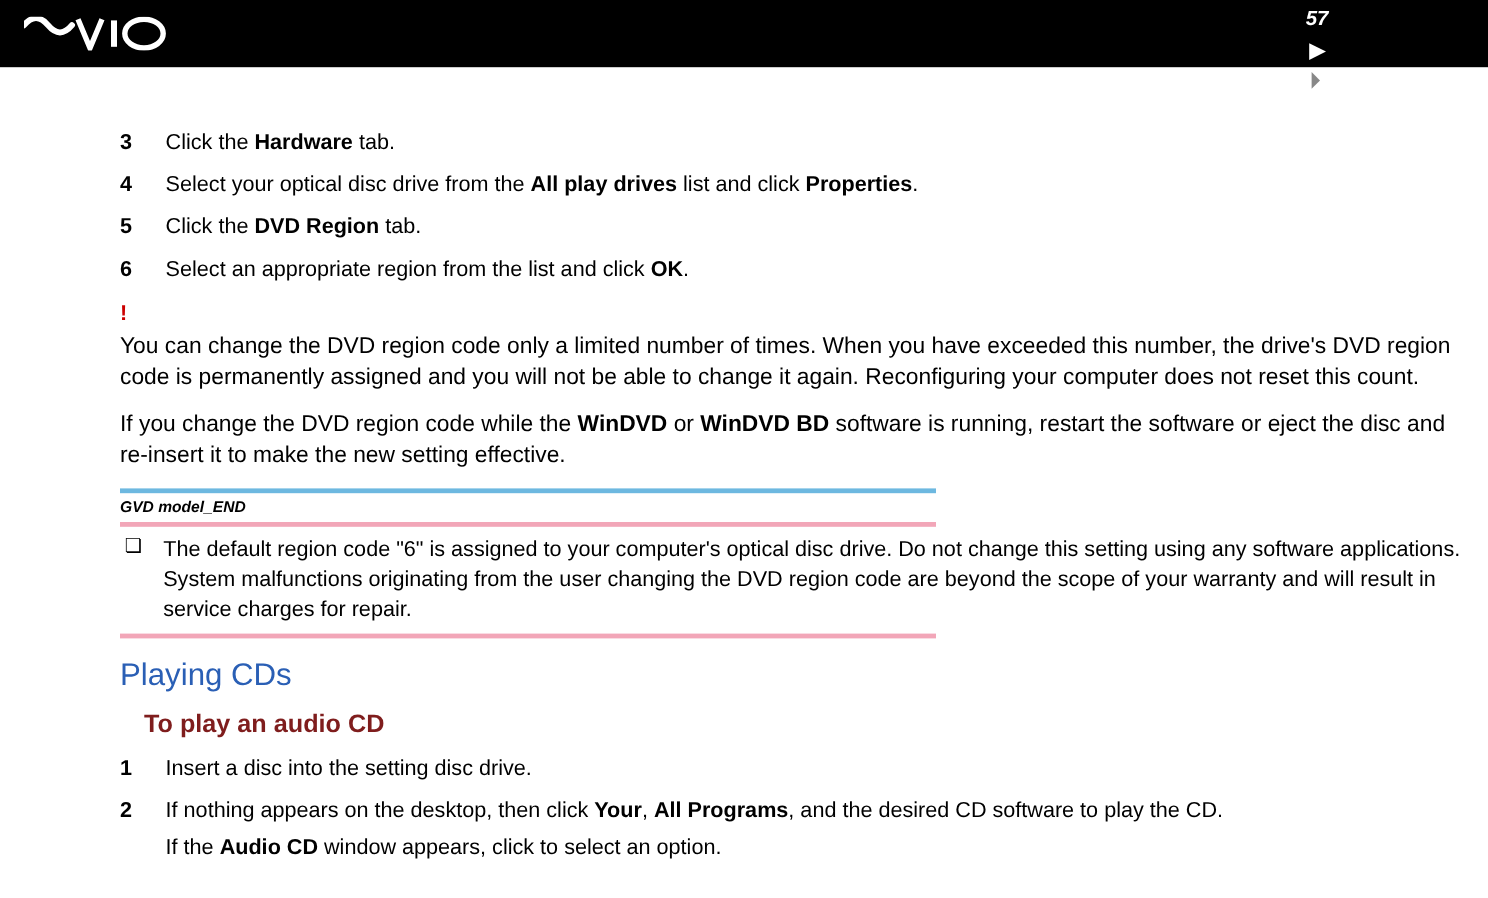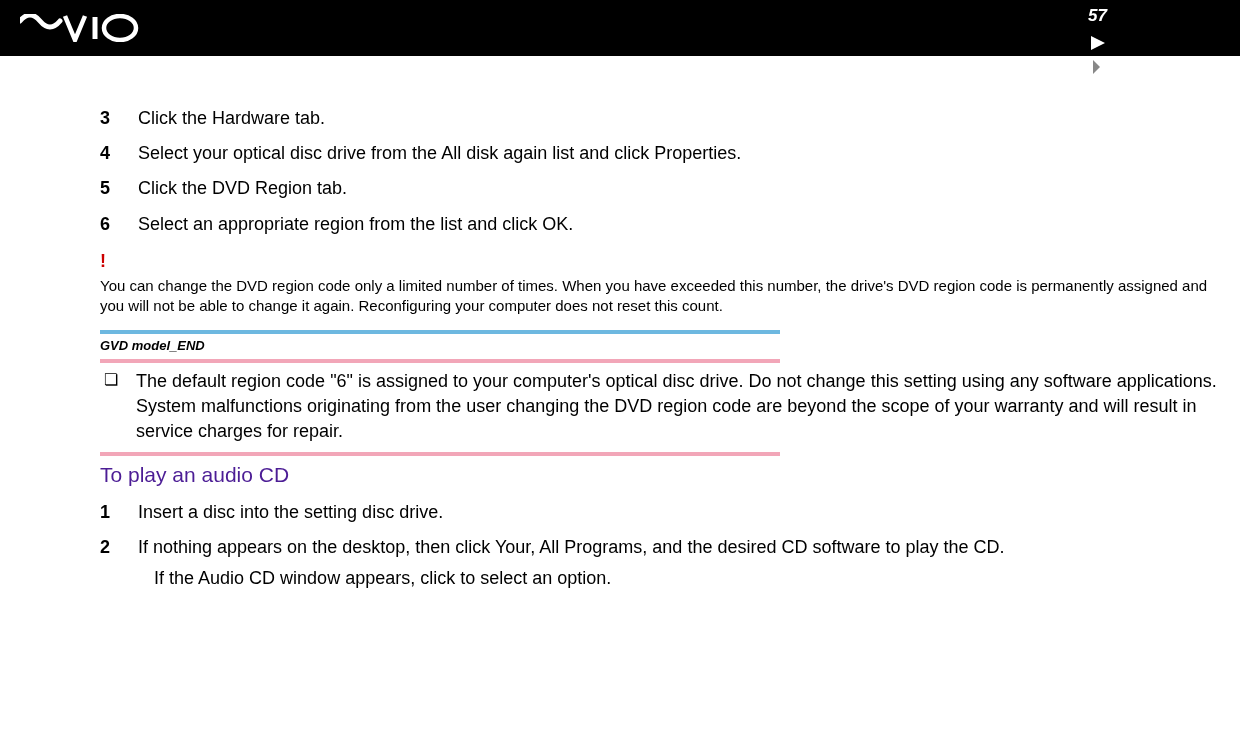--- a/index.html
+++ b/index.html
@@ -91,21 +91,21 @@
   }
   .caution-mark {
     color: #c00;
     font-weight: bold;
     font-size: 18px;
     margin-bottom: 2px;
   }
   .caution-text {
     font-family: "Arial Narrow", Arial, sans-serif;
     font-stretch: condensed;
-    font-size: 15px;
+    font-size: 19px;
     line-height: 1.35;
   }
   .caution-text + .caution-text { margin-top: 14px; }
 
   .divider {
     height: 4px;
     width: 680px;
     margin: 4px 0;
   }
   .divider.blue { background: #6db8e0; }
@@ -132,31 +132,32 @@
   }
   .bullet-text { flex: 1; font-size: 18px; }
 
   .section-heading {
     color: #2a5fb5;
     font-size: 26px;
     font-weight: normal;
     margin: 12px 0 8px 0;
   }
   .subheading {
-    color: #4c1d95;
+    color: #7f1d1d;
     font-size: 21px;
-    font-weight: normal;
+    font-weight: bold;
     margin-bottom: 10px;
+    margin-left: 20px;
   }
   .step-sub {
     margin-left: 38px;
     margin-top: 4px;
     font-size: 18px;
   }
-  b, .bold { font-weight: normal; }
+  b, .bold { font-weight: bold; }
 </style>
 </head>
 <body>
 
 <div class="header">
   <div class="vaio-logo">
     <svg width="130" height="28" viewBox="0 0 260 56">
       <path d="M 0 14 Q 20 -10 40 14 Q 60 38 80 14" stroke="#fff" stroke-width="10" fill="none" stroke-linecap="round"></path>
       <path d="M 90 4 L 110 52 L 130 4" stroke="#fff" stroke-width="9" fill="none" stroke-linejoin="miter" stroke-linecap="butt"></path>
       <rect x="145" y="6" width="10" height="44" fill="#fff"></rect>
@@ -177,54 +178,56 @@
 
 <div class="content">
 
   <div class="step-list" id="steps-a">
       <div class="step-row">
         <div class="step-num">3</div>
         <div class="step-text">Click the <b>Hardware</b> tab.</div>
       </div>
       <div class="step-row">
         <div class="step-num">4</div>
-        <div class="step-text">Select your optical disc drive from the <b>All disk again</b> list and click <b>Properties</b>.</div>
+        <div class="step-text">Select your optical disc drive from the <b>All play drives</b> list and click <b>Properties</b>.</div>
       </div>
       <div class="step-row">
         <div class="step-num">5</div>
         <div class="step-text">Click the <b>DVD Region</b> tab.</div>
       </div>
       <div class="step-row">
         <div class="step-num">6</div>
         <div class="step-text">Select an appropriate region from the list and click <b>OK</b>.</div>
       </div>
     </div>
 
   <div class="caution">
     <div class="caution-mark">!</div>
     <div class="caution-text">You can change the DVD region code only a limited number of times. When you have exceeded this number, the drive's DVD region code is permanently assigned and you will not be able to change it again. Reconfiguring your computer does not reset this count.</div>
+    <div class="caution-text" id="caution-p2">If you change the DVD region code while the <b>WinDVD</b> or <b>WinDVD BD</b> software is running, restart the software or eject the disc and re-insert it to make the new setting effective.</div>
   </div>
 
   <div class="divider blue"></div>
   <div class="model-label">GVD model_END</div>
   <div class="divider pink"></div>
 
   <div class="bullet-block">
     <div class="bullet-sym">❏</div>
     <div class="bullet-text">The default region code "6" is assigned to your computer's optical disc drive. Do not change this setting using any software applications. System malfunctions originating from the user changing the DVD region code are beyond the scope of your warranty and will result in service charges for repair.</div>
   </div>
 
   <div class="divider pink"></div>
 
+  <div class="section-heading">Playing CDs</div>
   <div class="subheading">To play an audio CD</div>
 
   <div class="step-list" id="steps-b">
       <div class="step-row">
         <div class="step-num">1</div>
         <div class="step-text">Insert a disc into the setting disc drive.</div>
       </div>
       <div class="step-row">
         <div class="step-num">2</div>
-        <div class="step-text">If nothing appears on the desktop, then click <b>Your</b>, <b>All Programs</b>, and the desired CD software to play the CD.<div class="step-sub" style="margin-left: 16px; margin-top: 6px;">If the <b>Audio CD</b> window appears, click to select an option.</div></div>
+        <div class="step-text">If nothing appears on the desktop, then click <b>Your</b>, <b>All Programs</b>, and the desired CD software to play the CD.<div class="step-sub" style="margin-left: 0px; margin-top: 6px;">If the <b>Audio CD</b> window appears, click to select an option.</div></div>
       </div>
     </div>
 
 </div>
 
 </body></html>

